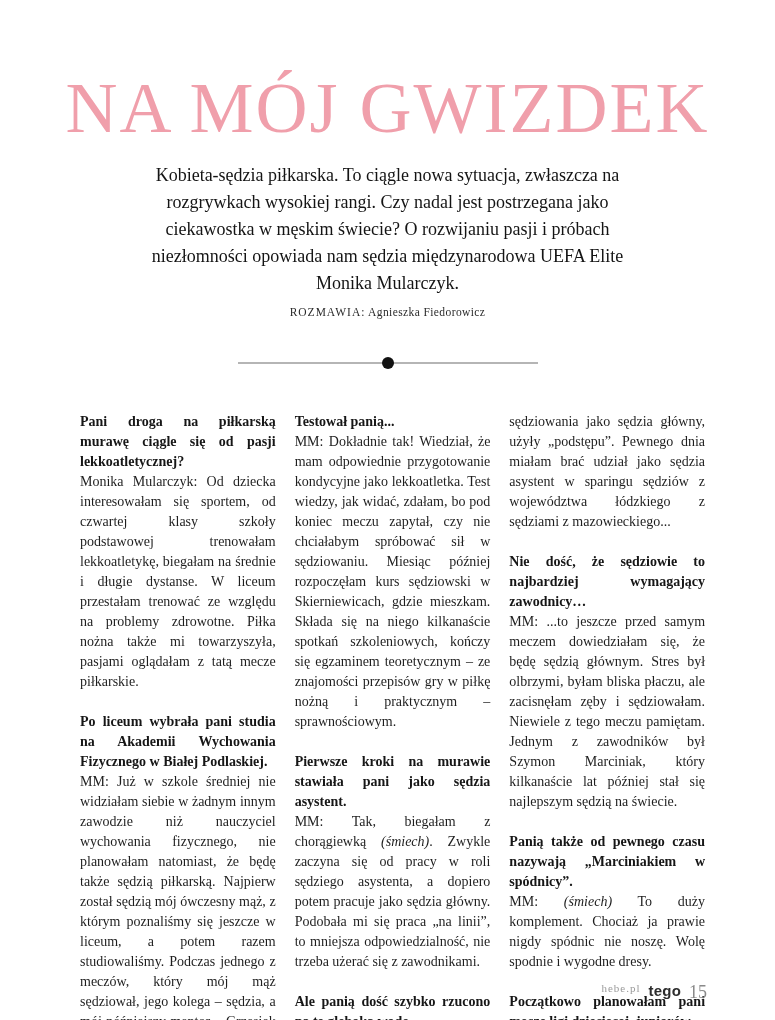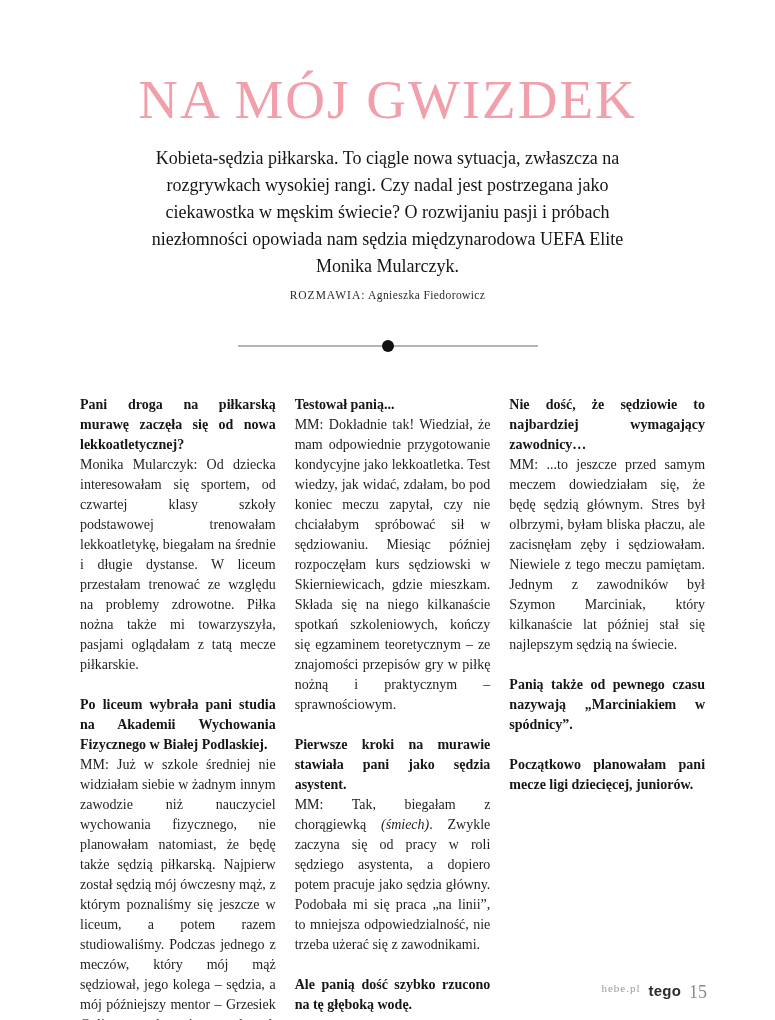--- a/index.html
+++ b/index.html
@@ -11,21 +11,21 @@
     background: #ffffff;
     overflow: hidden;
     font-family: "Liberation Serif", serif;
     color: #1e1e1e;
   }
   .title {
     margin-top: 72px;
     text-align: center;
     font-family: "Liberation Serif", serif;
     font-weight: normal;
-    font-size: 55px;
+    font-size: 72px;
     letter-spacing: 2px;
     color: var(--pink, #f09fab);
     line-height: 1.0;
     white-space: nowrap;
   }
   .intro {
     width: 478px;
     margin: 18px auto 0 auto;
     text-align: center;
     font-size: 18px;
@@ -115,36 +115,38 @@
   <p class="intro">Kobieta-sędzia piłkarska. To ciągle nowa sytuacja, zwłaszcza na rozgrywkach wysokiej rangi. Czy nadal jest postrzegana jako ciekawostka w męskim świecie? O rozwijaniu pasji i próbach niezłomności opowiada nam sędzia międzynarodowa UEFA Elite Monika Mularczyk.</p>
 
   <p class="byline"><span class="label">ROZMAWIA:</span> <span>Agnieszka Fiedorowicz</span></p>
 
   <div class="divider">
     <span class="dot"></span>
   </div>
 
   <div class="columns" id="columns">
       <div class="col">
-        <p class="question">Pani droga na piłkarską murawę zaczęła się od nowa lekkoatletycznej?</p>
+        <p class="question">Pani droga na piłkarską murawę ciągle się od pasji lekkoatletycznej?</p>
         <p class="answer"><span class="speaker">Monika Mularczyk:</span> <span>Od dziecka interesowałam się sportem, od czwartej klasy szkoły podstawowej trenowałam lekkoatletykę, biegałam na średnie i długie dystanse. W liceum przestałam trenować ze względu na problemy zdrowotne. Piłka nożna także mi towarzyszyła, pasjami oglądałam z tatą mecze piłkarskie.</span></p>
         <p class="question">Po liceum wybrała pani studia na Akademii Wychowania Fizycznego w Białej Podlaskiej.</p>
         <p class="answer"><span class="speaker">MM:</span> <span>Już w szkole średniej nie widziałam siebie w żadnym innym zawodzie niż nauczyciel wychowania fizycznego, nie planowałam natomiast, że będę także sędzią piłkarską. Najpierw został sędzią mój ówczesny mąż, z którym poznaliśmy się jeszcze w liceum, a potem razem studiowaliśmy. Podczas jednego z meczów, który mój mąż sędziował, jego kolega – sędzia, a mój późniejszy mentor – Grzesiek Golis, zaczął mnie zagadywać, podpytywał o przepisy gry: „A ty co byś w takiej sytuacji zrobiła?”.</span></p>
       </div>
       <div class="col">
         <p class="question">Testował panią...</p>
         <p class="answer"><span class="speaker">MM:</span> <span>Dokładnie tak! Wiedział, że mam odpowiednie przygotowanie kondycyjne jako lekkoatletka. Test wiedzy, jak widać, zdałam, bo pod koniec meczu zapytał, czy nie chciałabym spróbować sił w sędziowaniu. Miesiąc później rozpoczęłam kurs sędziowski w Skierniewicach, gdzie mieszkam. Składa się na niego kilkanaście spotkań szkoleniowych, kończy się egzaminem teoretycznym – ze znajomości przepisów gry w piłkę nożną i praktycznym – sprawnościowym.</span></p>
         <p class="question">Pierwsze kroki na murawie stawiała pani jako sędzia asystent.</p>
         <p class="answer"><span class="speaker">MM:</span> <span>Tak, biegałam z chorągiewką </span><span class="it">(śmiech)</span><span>. Zwykle zaczyna się od pracy w roli sędziego asystenta, a dopiero potem pracuje jako sędzia główny. Podobała mi się praca „na linii”, to mniejsza odpowiedzialność, nie trzeba użerać się z zawodnikami.</span></p>
         <p class="question">Ale panią dość szybko rzucono na tę głęboką wodę.</p>
       </div>
       <div class="col">
+        <p class="answer"><span>sędziowania jako sędzia główny, użyły „podstępu”. Pewnego dnia miałam brać udział jako sędzia asystent w sparingu sędziów z województwa łódzkiego z sędziami z mazowieckiego...</span></p>
         <p class="question">Nie dość, że sędziowie to najbardziej wymagający zawodnicy…</p>
         <p class="answer"><span class="speaker">MM:</span> <span>...to jeszcze przed samym meczem dowiedziałam się, że będę sędzią głównym. Stres był olbrzymi, byłam bliska płaczu, ale zacisnęłam zęby i sędziowałam. Niewiele z tego meczu pamiętam. Jednym z zawodników był Szymon Marciniak, który kilkanaście lat później stał się najlepszym sędzią na świecie.</span></p>
         <p class="question">Panią także od pewnego czasu nazywają „Marciniakiem w spódnicy”.</p>
+        <p class="answer"><span class="speaker">MM:</span> <span class="it">(śmiech)</span><span> To duży komplement. Chociaż ja prawie nigdy spódnic nie noszę. Wolę spodnie i wygodne dresy.</span></p>
         <p class="question">Początkowo planowałam pani mecze ligi dziecięcej, juniorów.</p>
       </div>
     </div>
 
   <div class="footer">
     <span class="site">hebe.pl</span>
     <span class="logo">tego</span>
     <span class="pagenum">15</span>
   </div>
 

